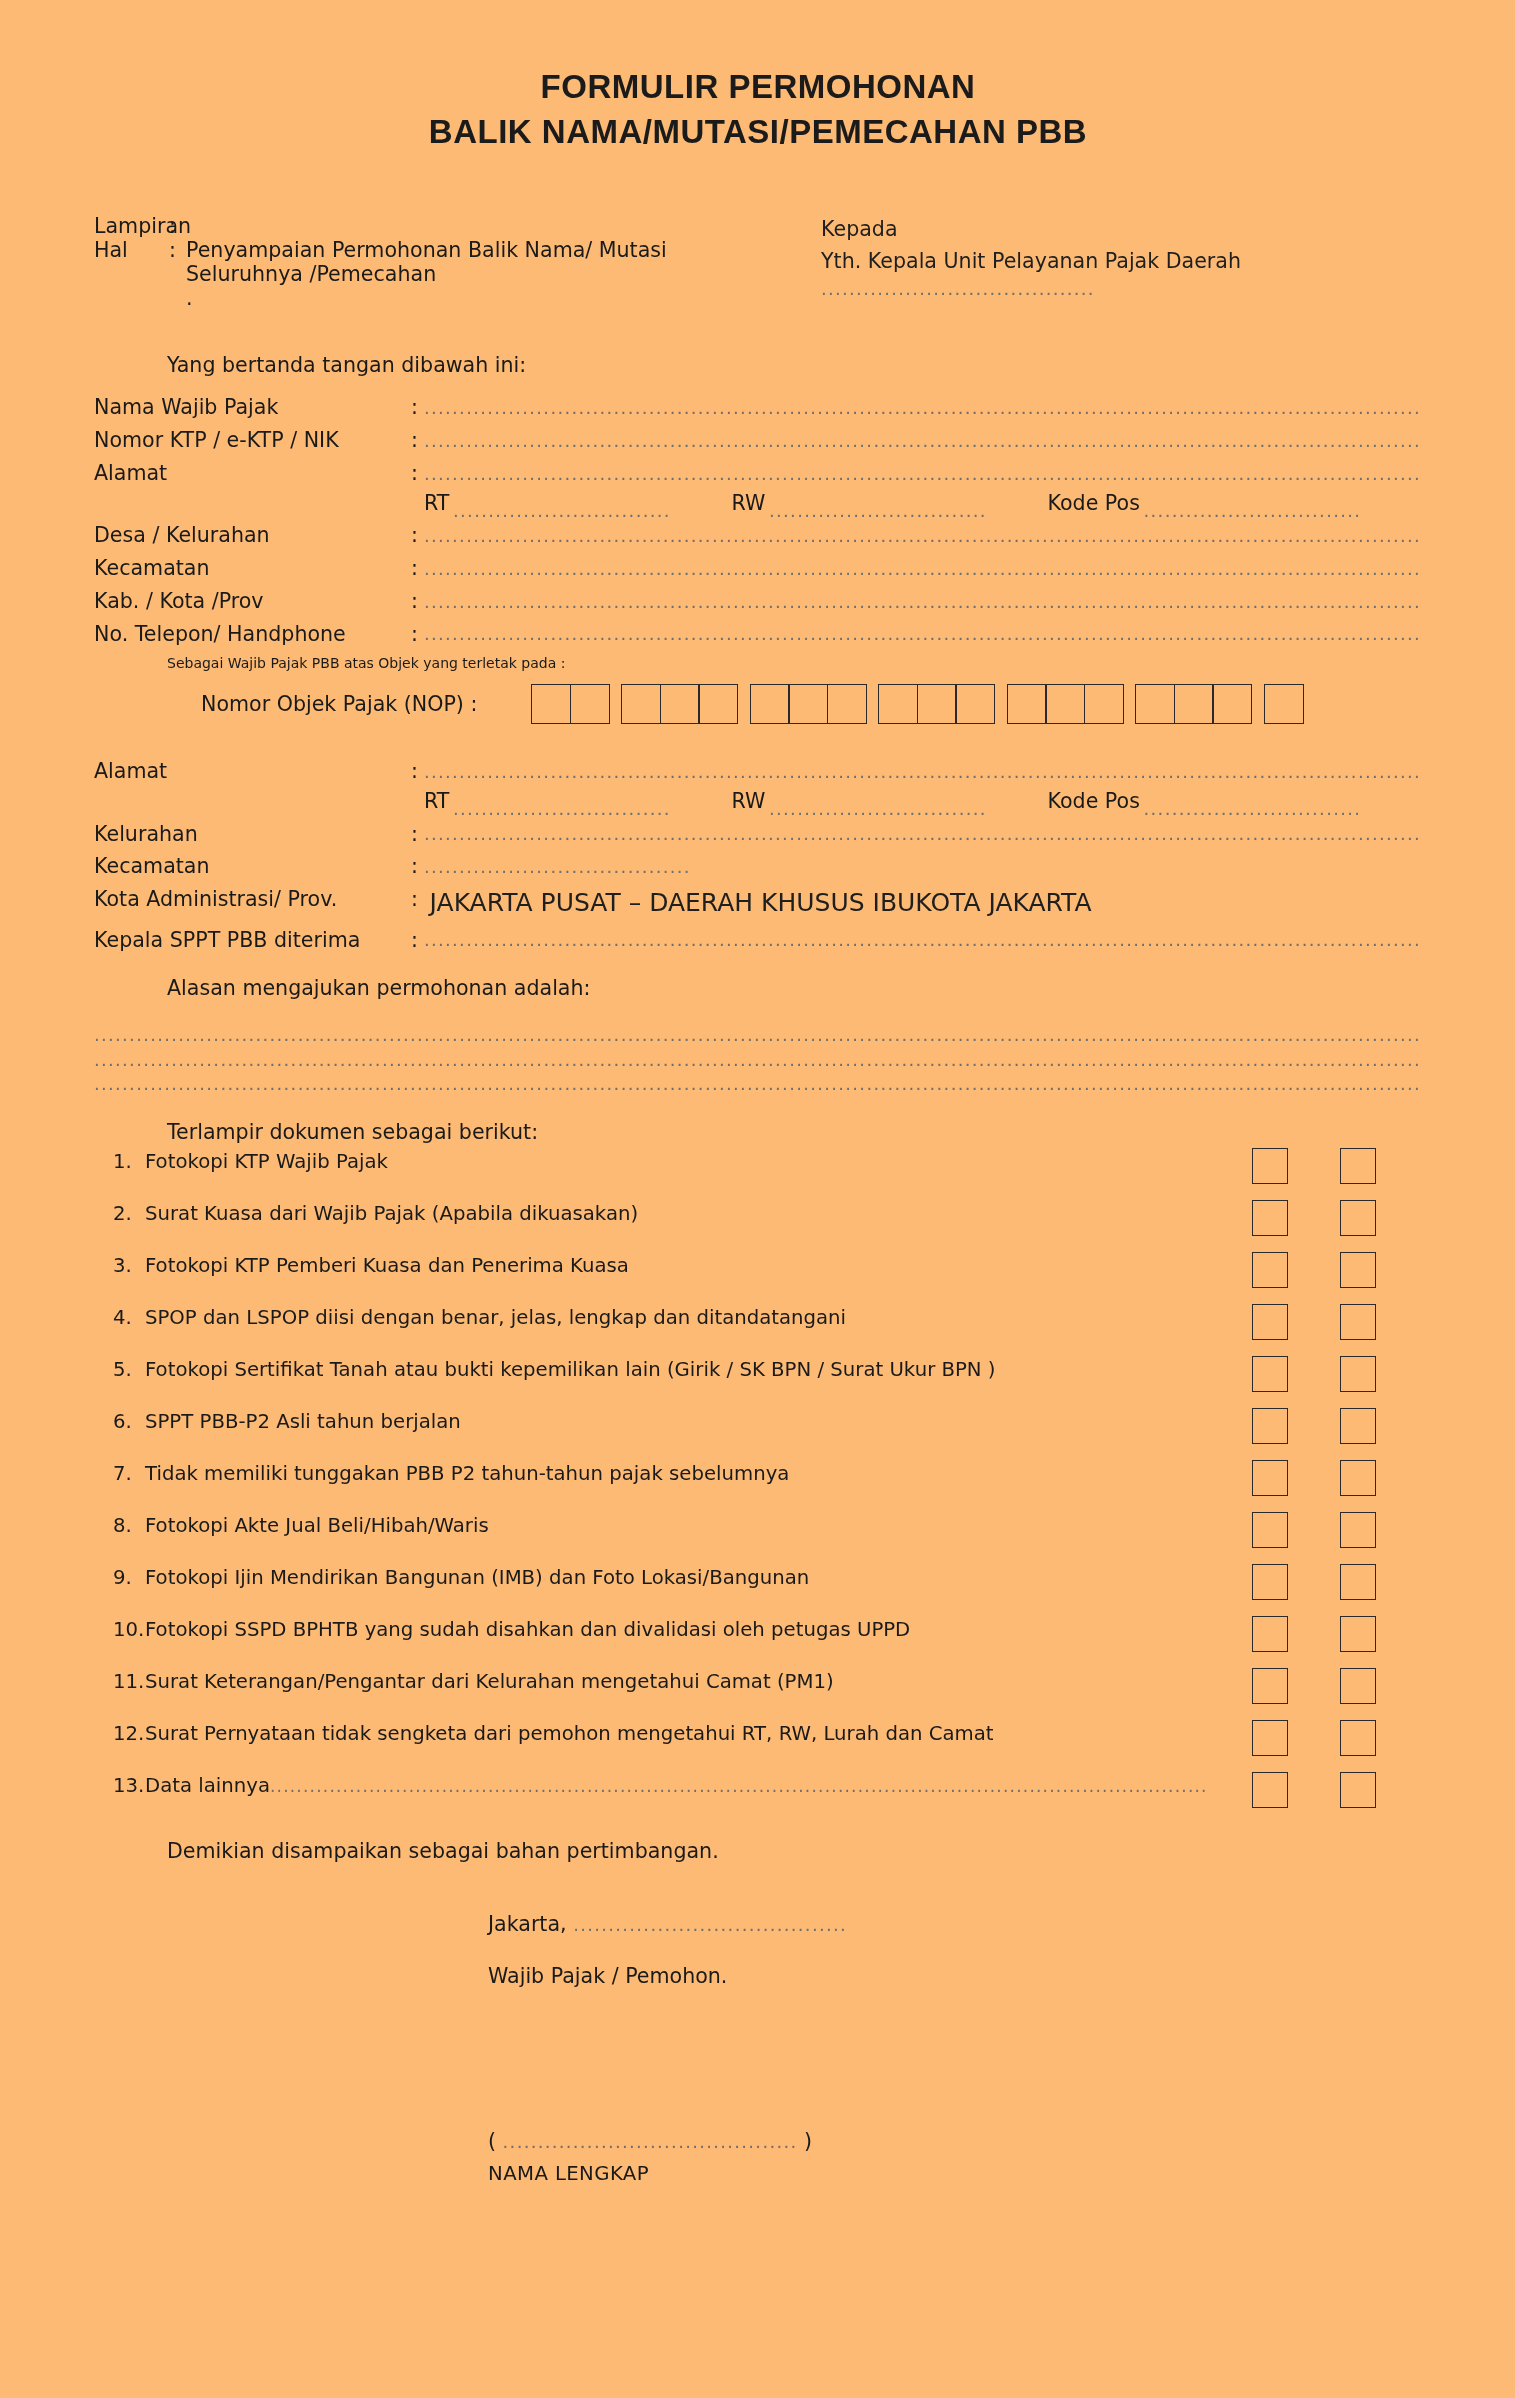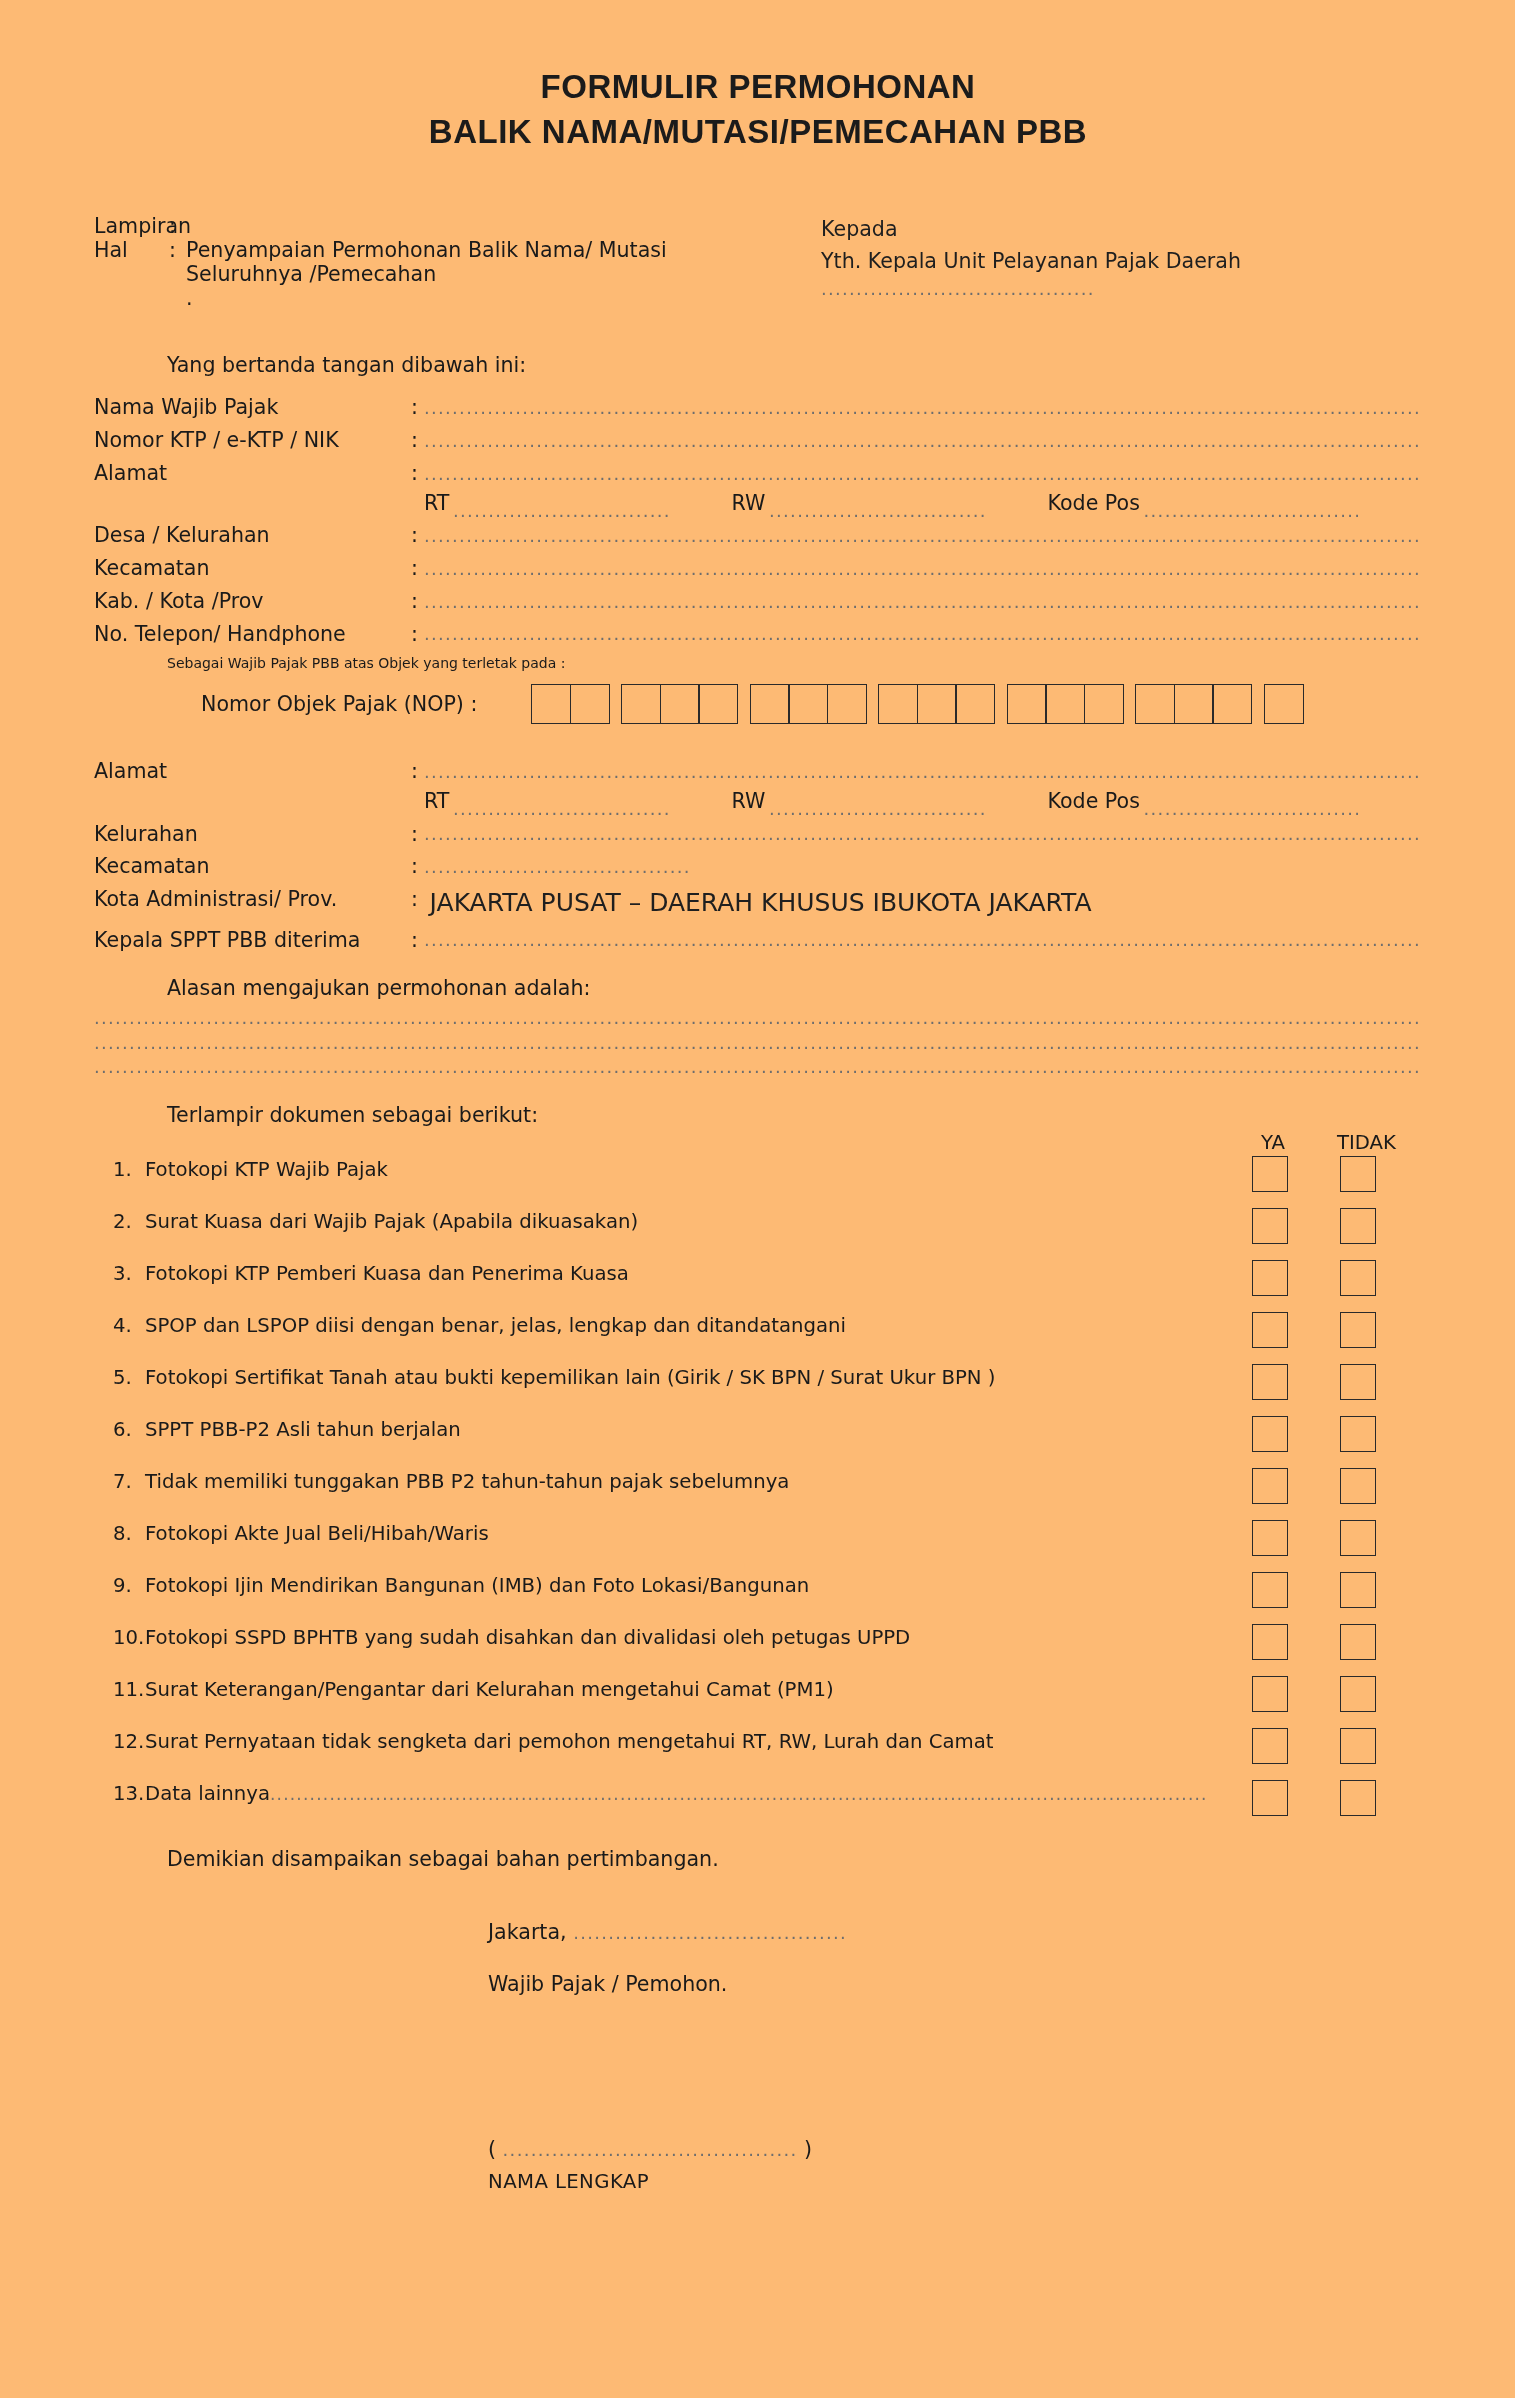--- a/index.html
+++ b/index.html
@@ -154,21 +154,21 @@
     height: 40px;
     border: 1.5px solid #2a2a2a;
     box-sizing: border-box;
     margin-right: -1.5px;
   }
   
   .alasan-title {
     padding-left: 73px;
     font-size: 20.6px;
     margin-top: 20.6px;
-    margin-bottom: 6px;
+    margin-bottom: 23px;
   }
   .fullline {
     font-size: 18px;
     letter-spacing: 1.3px;
     color: #6e6e6e;
     overflow: hidden;
     white-space: nowrap;
     line-height: 1.35;
   }
   
@@ -431,24 +431,20 @@
       <div class="dots">..............................................................................................................................................</div>
     </div>
   </div>
 
   <div class="alasan-title">Alasan mengajukan permohonan adalah:</div>
   <div class="fullline">................................................................................................................................................................................................................................</div>
   <div class="fullline">................................................................................................................................................................................................................................</div>
   <div class="fullline">................................................................................................................................................................................................................................</div>
 
   <div class="docs-title">Terlampir dokumen sebagai berikut:</div>
-  <div class="yatidak">
-    <div>YA</div>
-    <div>TIDAK</div>
-  </div>
 
   <div>
 
     <div class="doc-row">
       <div class="doc-num">1.</div>
       <div class="doc-text">Fotokopi KTP Wajib Pajak</div>
       <div class="chk-wrap">
         <div class="chk"></div>
         <div class="chk"></div>
       </div>

